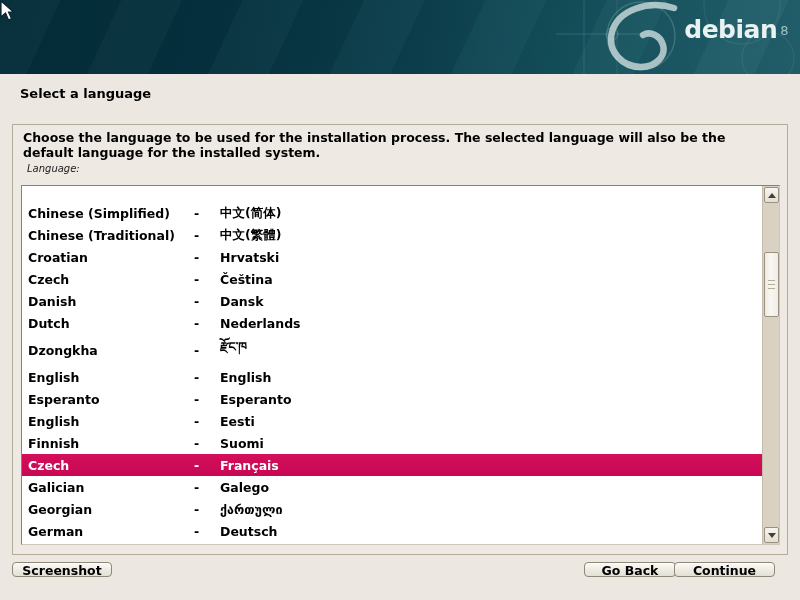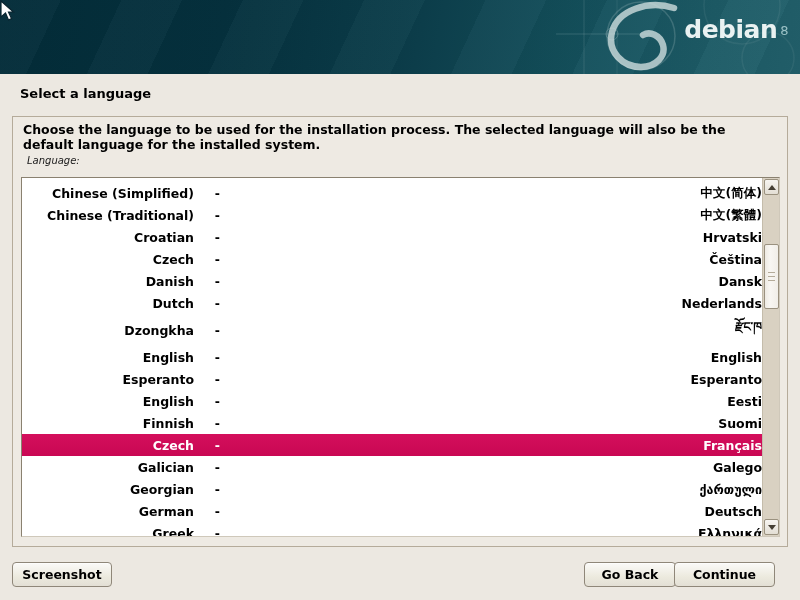--- a/index.html
+++ b/index.html
@@ -32,42 +32,42 @@
   .cursor { position:absolute; left:204px; top:8px; }
 
   
   .page-title {
     position:absolute; left:20px; top:86px;
     font-size:13px; font-weight:bold; color:#000;
   }
 
   
   .frame {
-    position:absolute; left:12px; top:116px; width:776px; height:431px;
+    position:absolute; left:12px; top:124px; width:776px; height:431px;
     border:1px solid #b5ab9a; background:#eeeae3;
   }
   .instructions {
     position:absolute; left:10px; top:5px; width:748px;
     font-size:12.5px; font-weight:bold; color:#000; line-height:15px;
   }
   .lang-label {
     position:absolute; left:14px; top:38px;
     font-size:10px; font-style:italic; color:#1a1a1a;
   }
 
   
   .listbox {
     position:absolute; left:8px; top:60px; width:759px; height:360px;
     background:#fff;
     border:1px solid;
     border-color:#8a8170 #cfc8ba #cfc8ba #8a8170;
   }
   .rows {
     position:absolute; left:0; top:0; right:17px; bottom:0;
-    overflow:hidden; padding-top:4px;text-align:right;
+    overflow:hidden; padding-top:16px;
   }
   .row {
     height:22px; display:flex; align-items:center;
     font-size:12.5px; font-weight:bold; color:#000;
     padding-left:6px; cursor:default;
   }
   .row.tall { height:32px; }
   .row.selected { background:linear-gradient(#d40f5c,#c90753); color:#fff; }
   .c-name  { width:166px; flex:none; }
   .c-sep   { width:26px;  flex:none; }
@@ -99,25 +99,25 @@
     background:linear-gradient(90deg,#eeeae3,#f8f6f2 40%,#f1eee8);
     border:1px solid #9a917f; border-radius:2px;
   }
   .sb-grip {
     position:absolute; left:3px; right:3px; top:50%; margin-top:-5px; height:10px;
     background:repeating-linear-gradient(#b4ab99 0 1px, transparent 1px 4px);
   }
 
   
   .btn {
-    position:absolute; top:562px; height:25px;
+    position:absolute; top:562px; height:15px;
     background:linear-gradient(#fbfaf8,#eceade 60%,#e3dfd5);
     border:1px solid #8f8779; border-radius:4px;
     font-size:12.5px; font-weight:bold; color:#000;
-    display:flex; align-items:center; justify-content:center;
+    display:flex; align-items:flex-start; justify-content:center;
     box-shadow:0 1px 0 rgba(255,255,255,0.6) inset;
     cursor:default;
   }
   .btn-screenshot { left:12px;  width:100px; }
   .btn-goback     { left:584px; width:92px;  }
   .btn-continue   { left:674px; width:101px; }
 </style>
 </head>
 <body>
 

